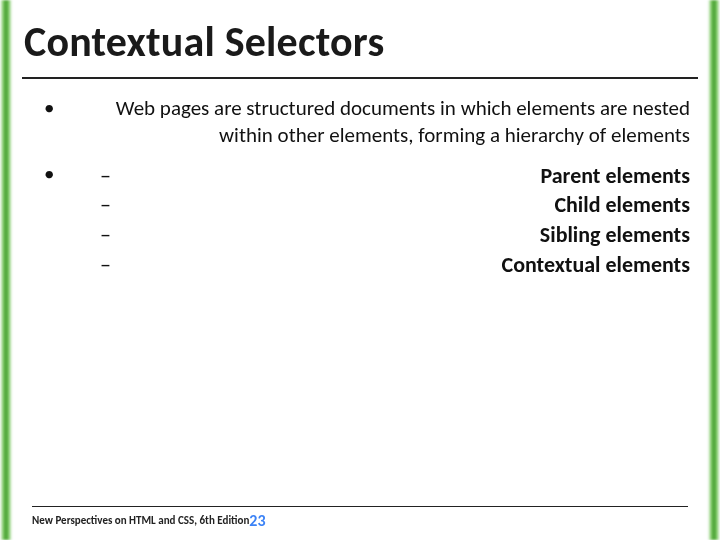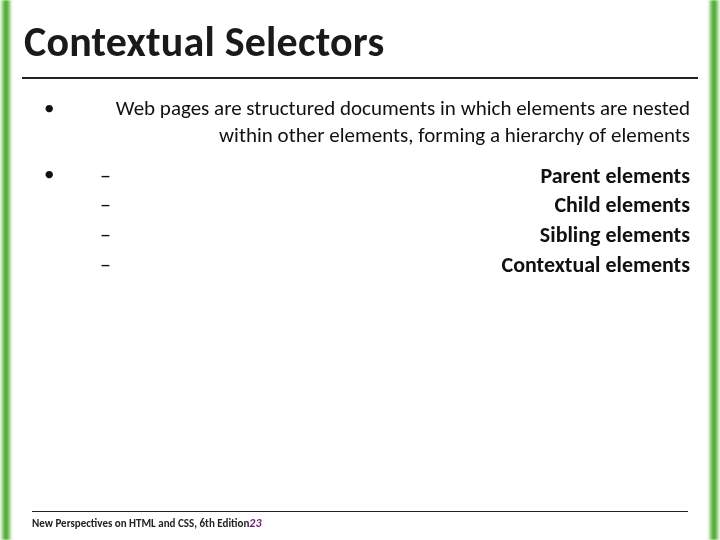--- a/index.html
+++ b/index.html
@@ -93,21 +93,21 @@
     right: 20px;
     bottom: 10px;
     border-top: 1px solid #222;
     display: flex;
     align-items: center;
     padding-top: 4px;
     font-size: 11px;
     color: #222;
     font-weight: 600;
   }
-  .pagenum { color: #701a75; font-weight: 700; font-size: 12px; font-style: italic; }
+  .pagenum { color: #3b82f6; font-weight: 700; font-size: 16px; }
 </style>
 </head>
 <body>
 
 <div class="border-left"></div>
 <div class="border-right"></div>
 
 <div class="slide">
   <div class="title">Contextual Selectors</div>
   <hr class="title-rule">

